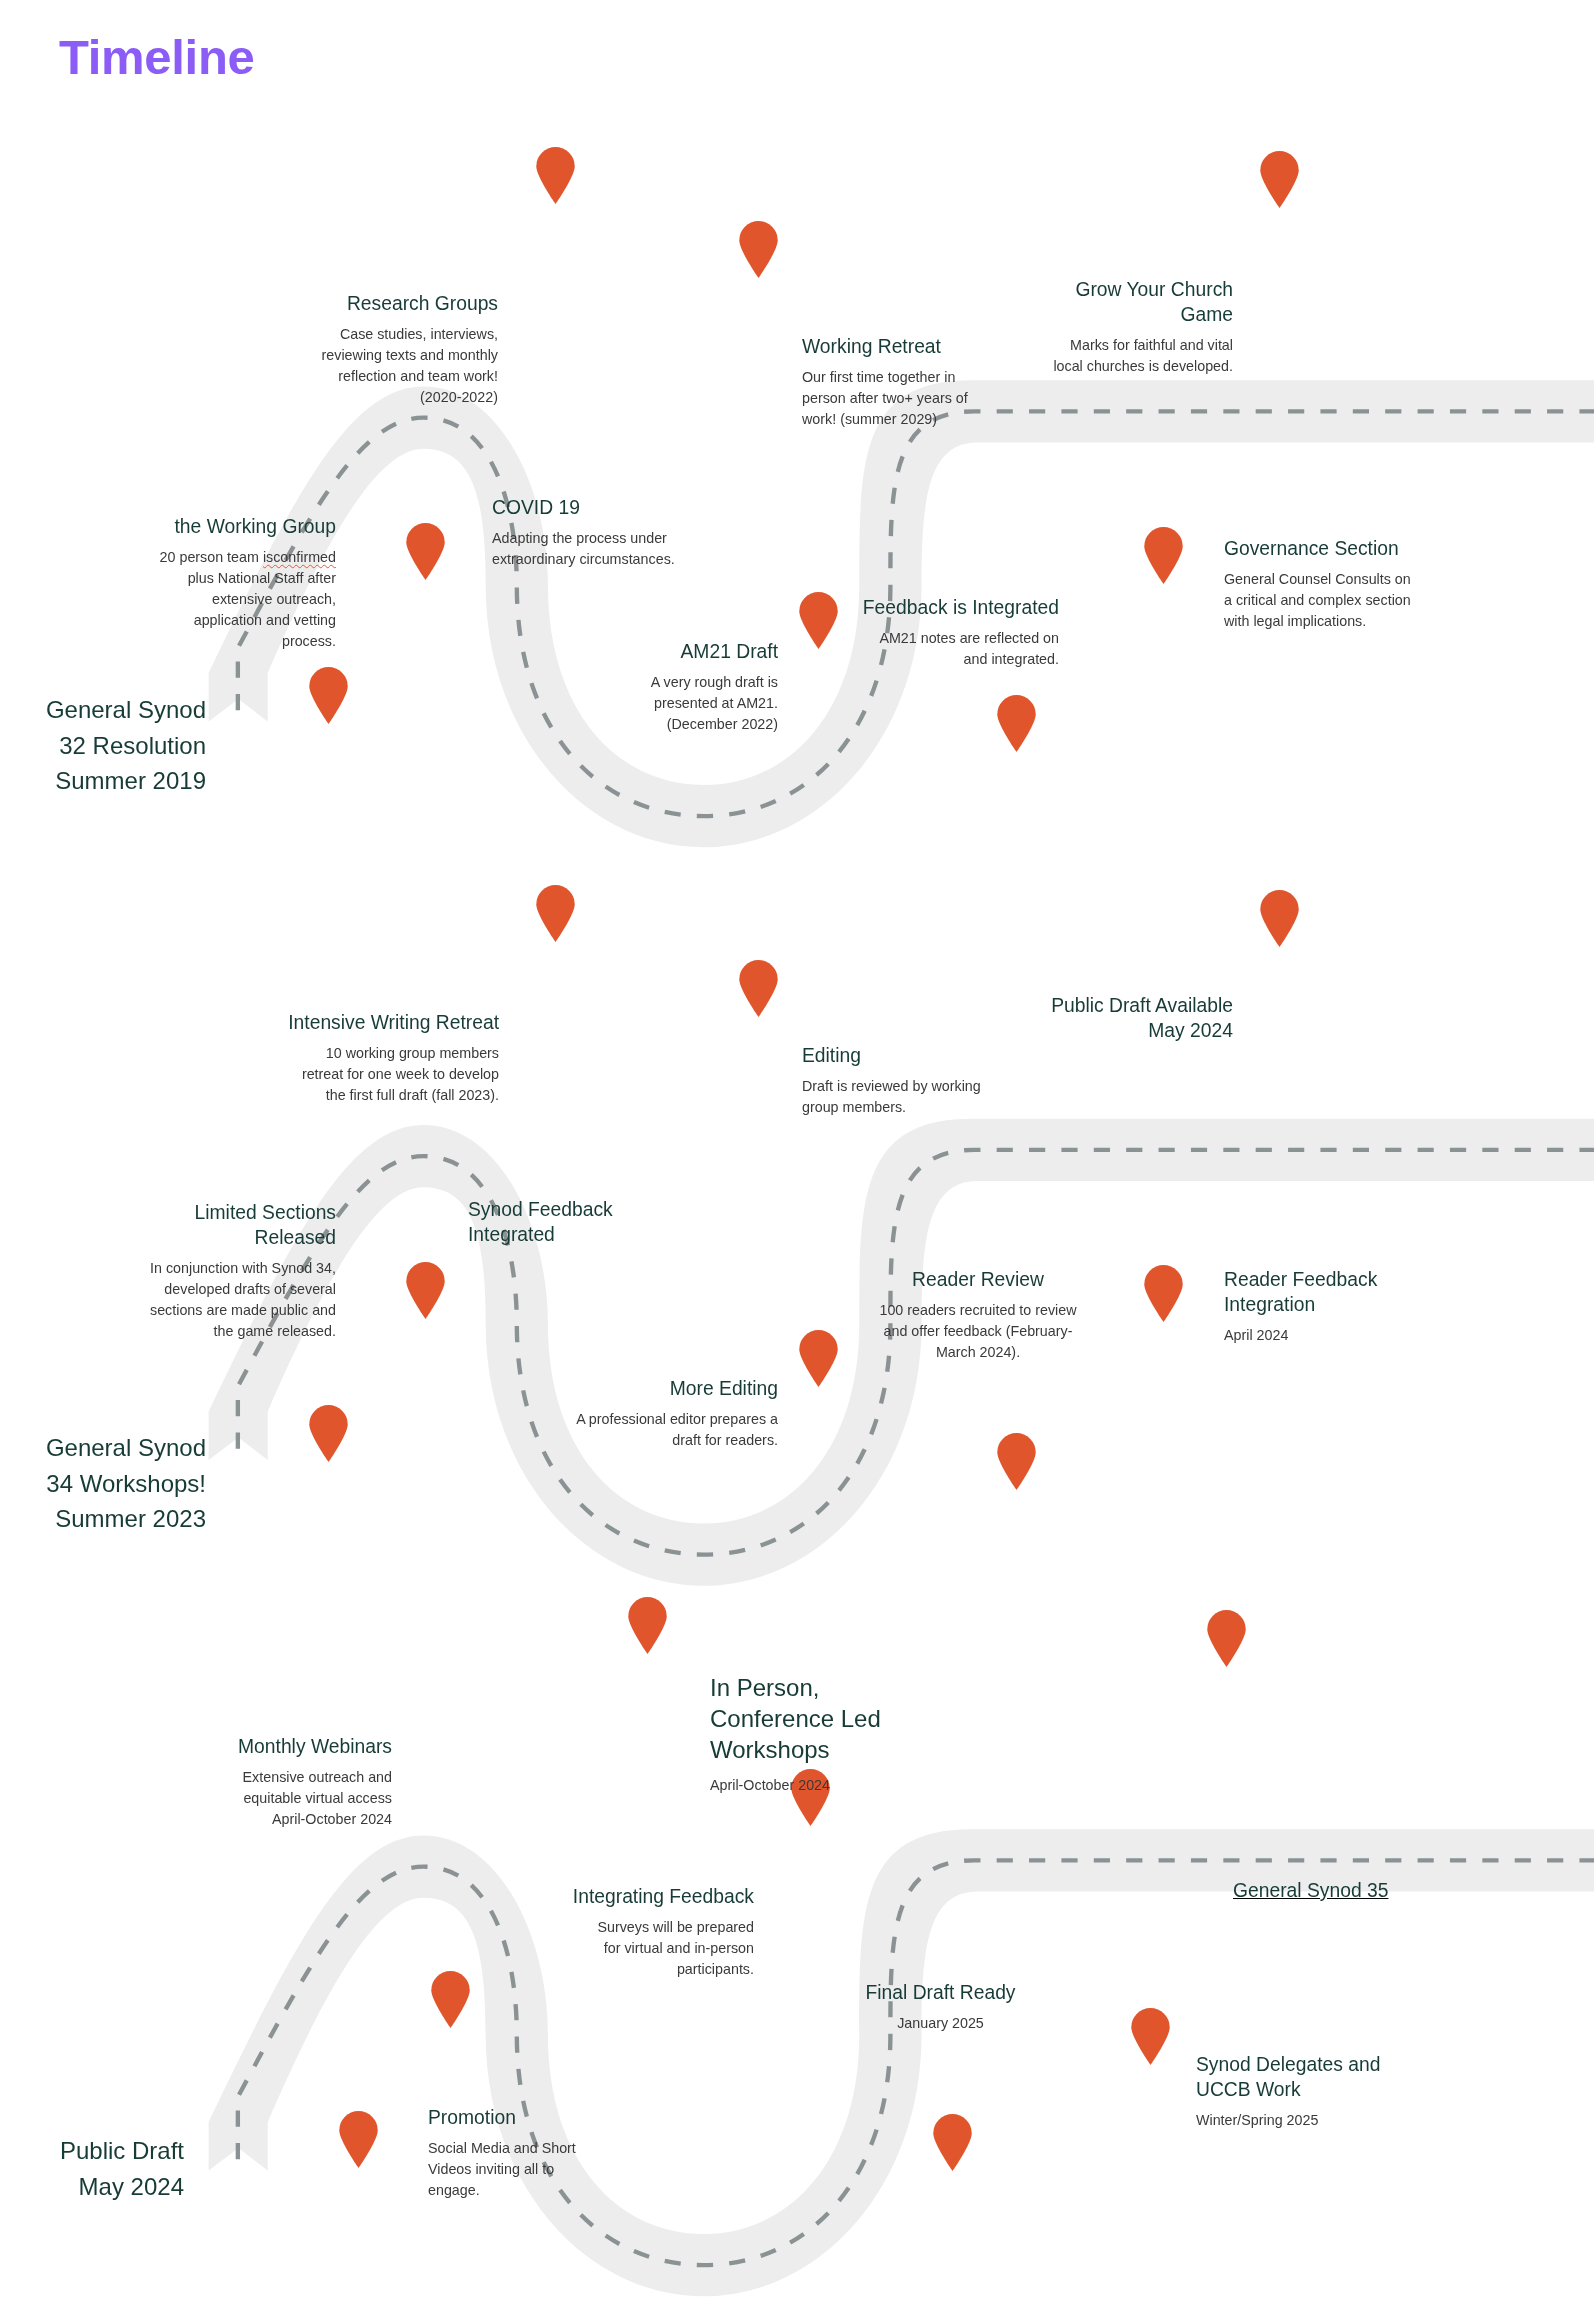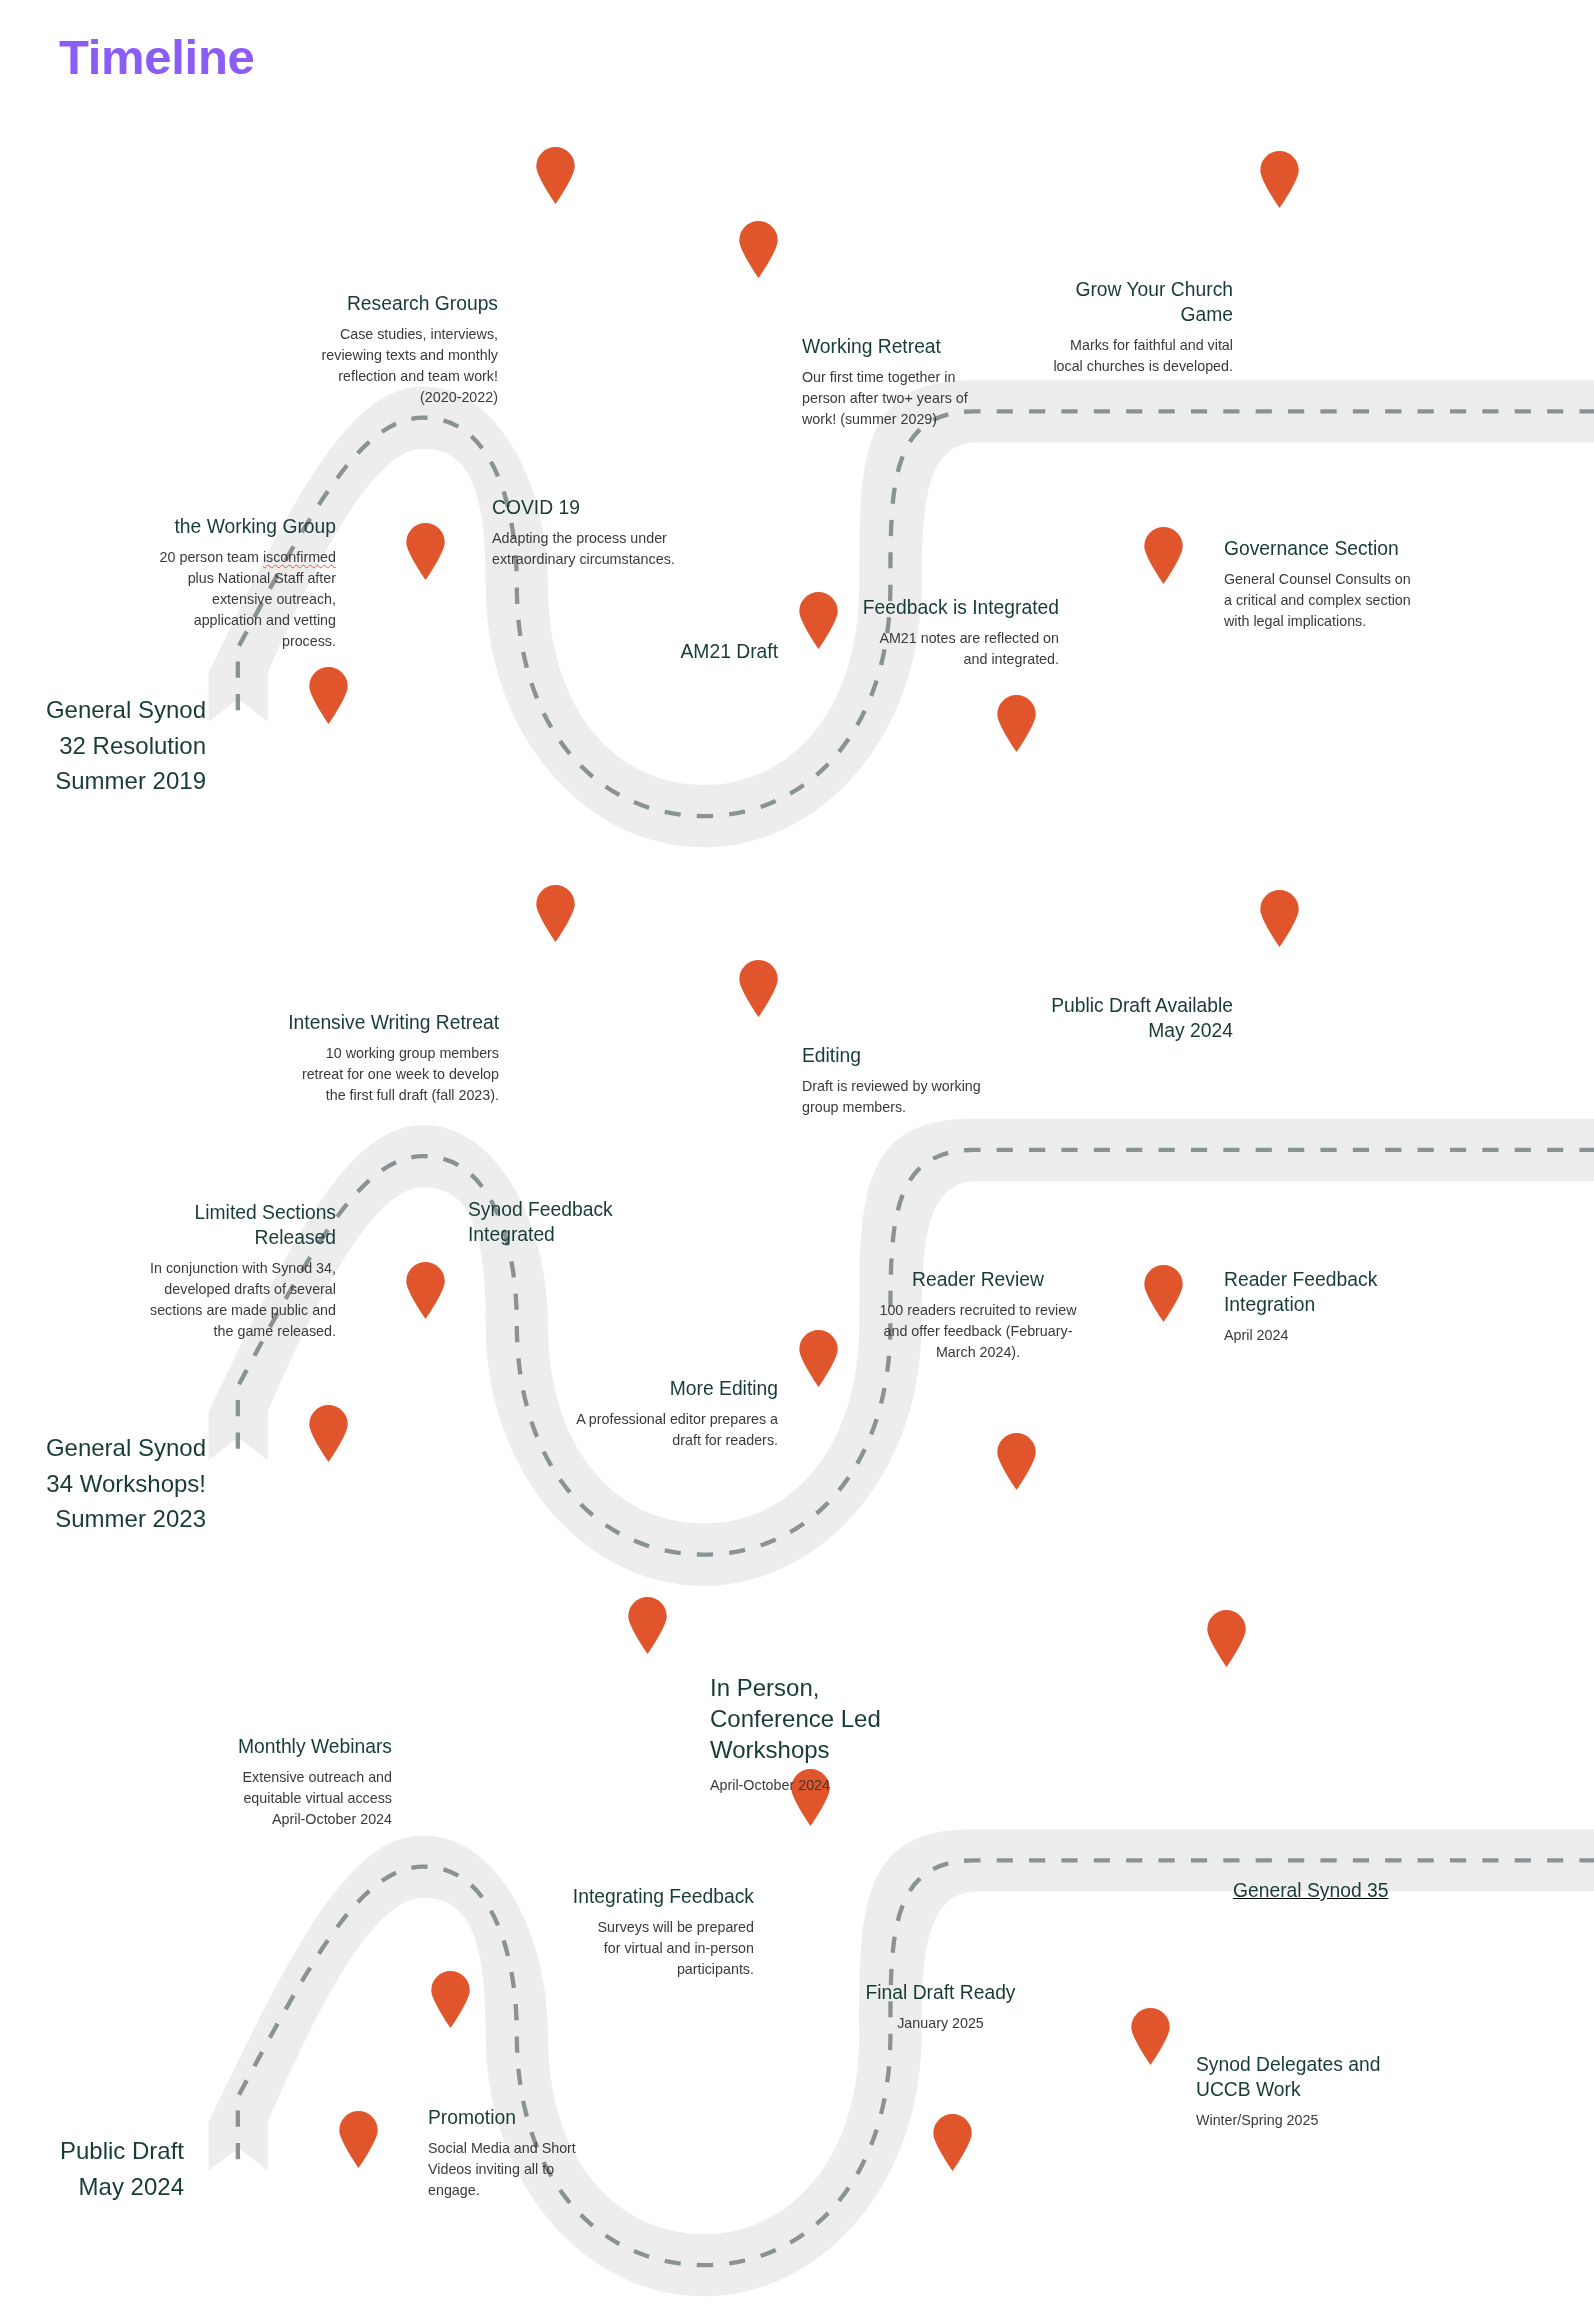--- a/index.html
+++ b/index.html
@@ -157,20 +157,23 @@
 
   <div class="lbl ta-l" style="left:802px;top:97px;width:249px;">
     <div class="h">Working Retreat</div>
     <div class="b">Our first time together in
 person after two+ years of
 work! (summer 2029)</div>
   </div>
 
   <div class="lbl ta-r" style="left:492px;top:402px;width:286px;">
     <div class="h">AM21 Draft</div>
+    <div class="b">A very rough draft is
+presented at AM21.
+(December 2022)</div>
   </div>
 
   <div class="lbl ta-r" style="left:810px;top:358px;width:249px;">
     <div class="h">Feedback is Integrated</div>
     <div class="b">AM21 notes are reflected on
 and integrated.</div>
   </div>
 
   <div class="lbl ta-l" style="left:1224px;top:299px;width:286px;">
     <div class="h">Governance Section</div>

